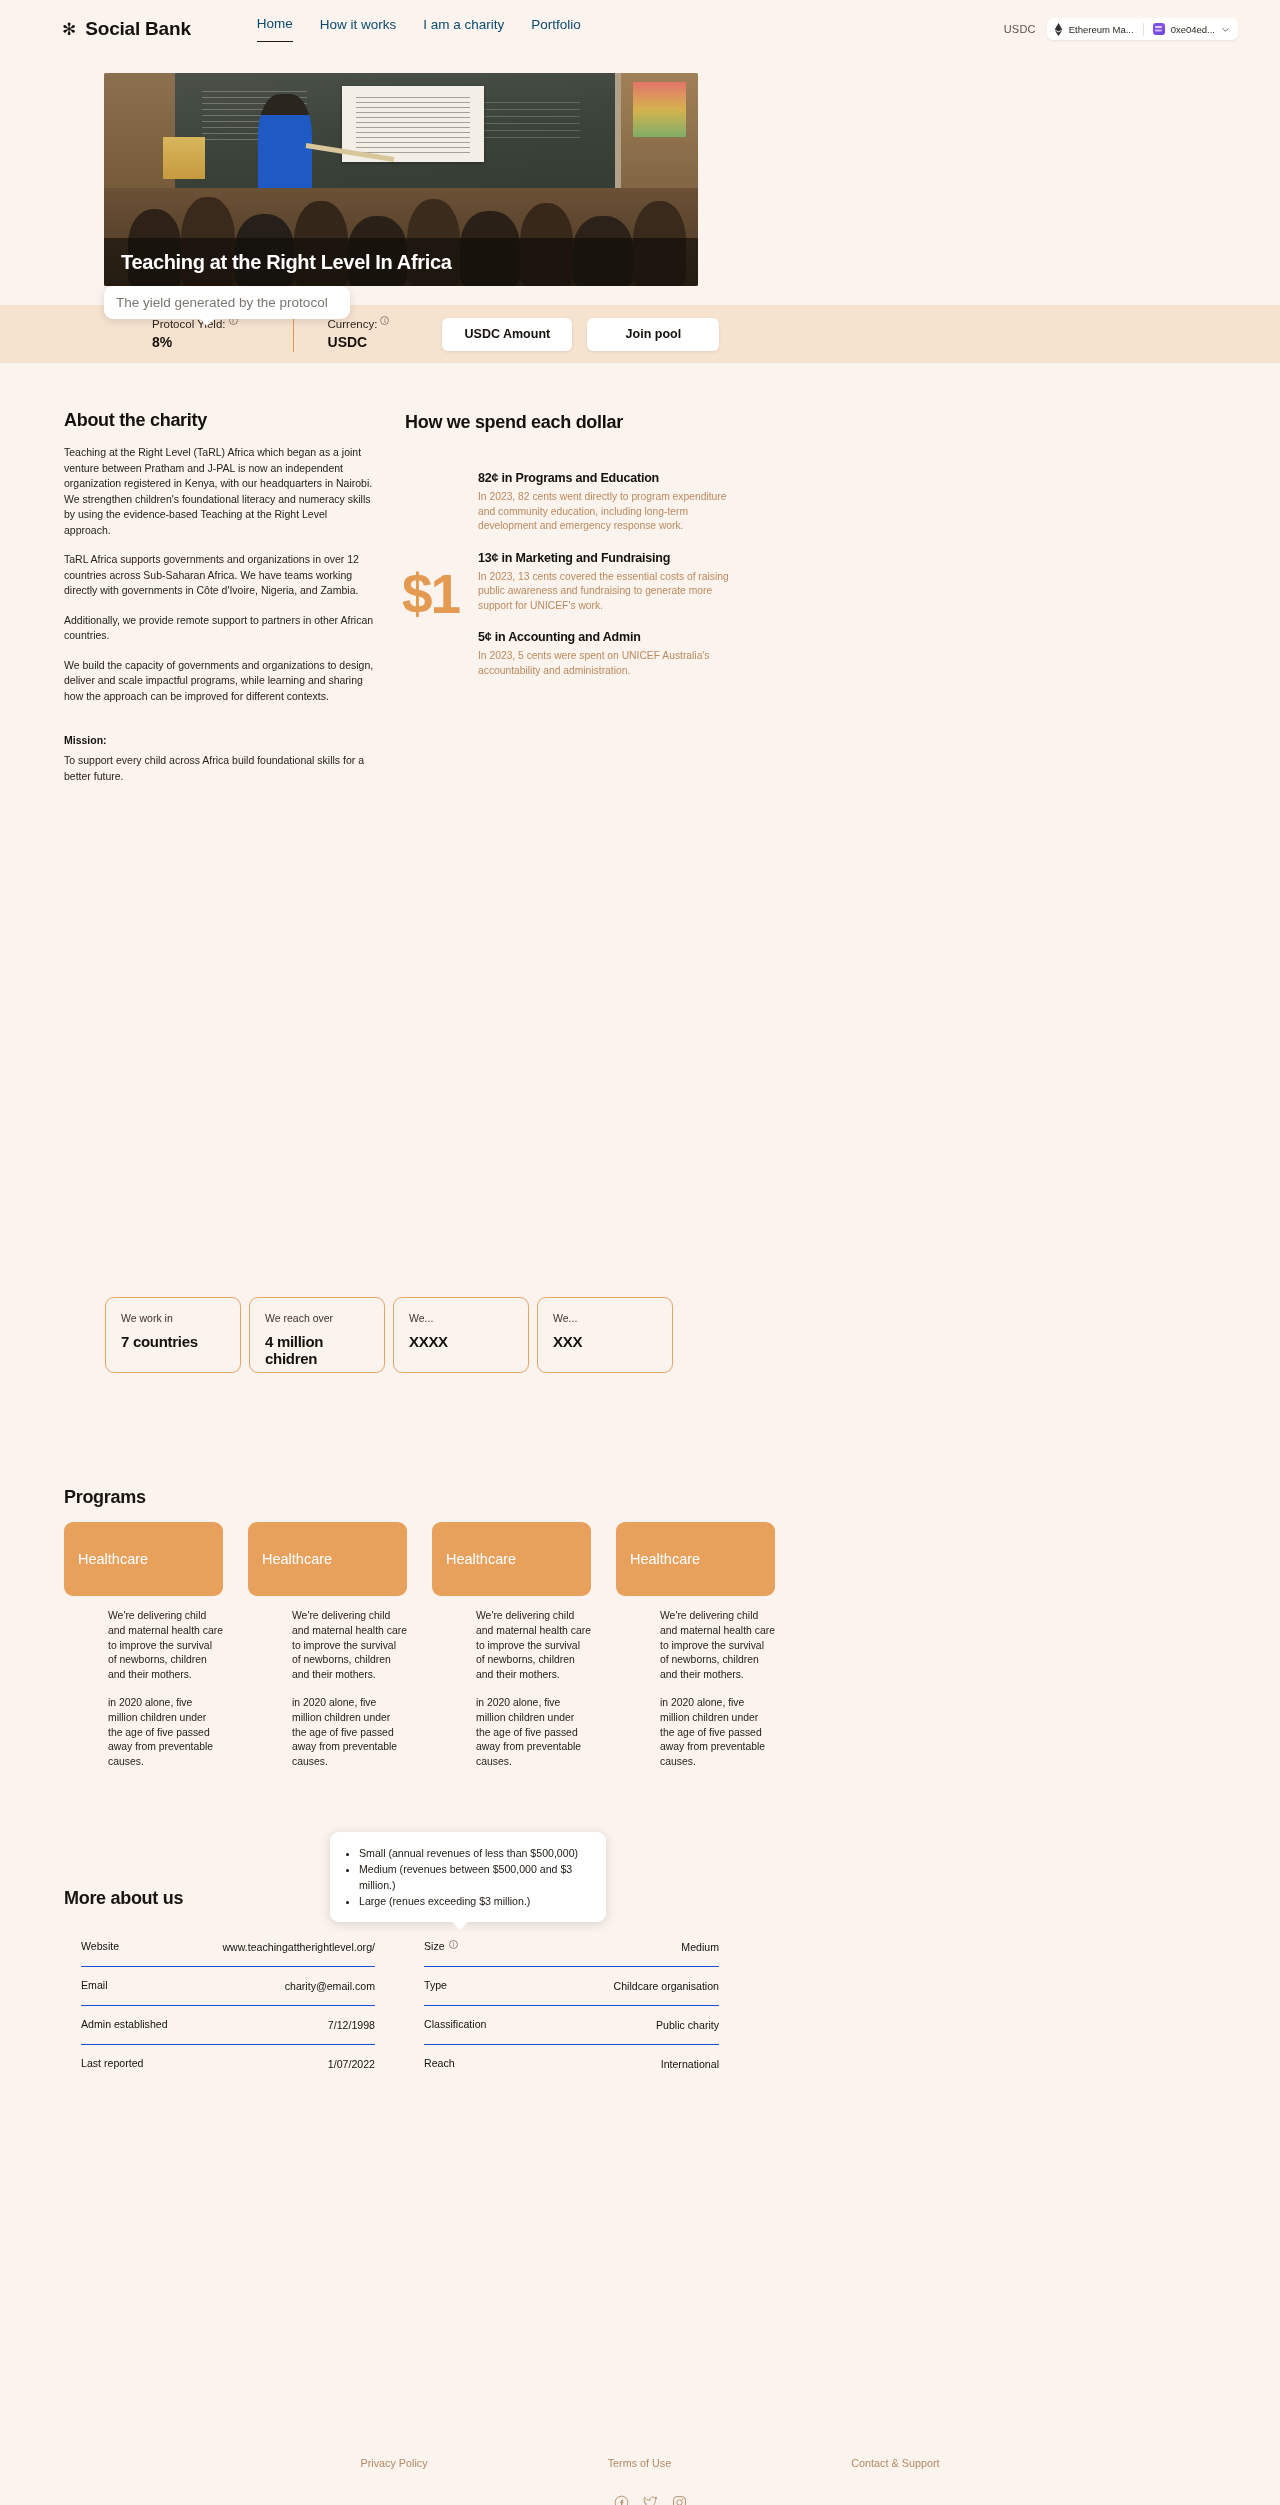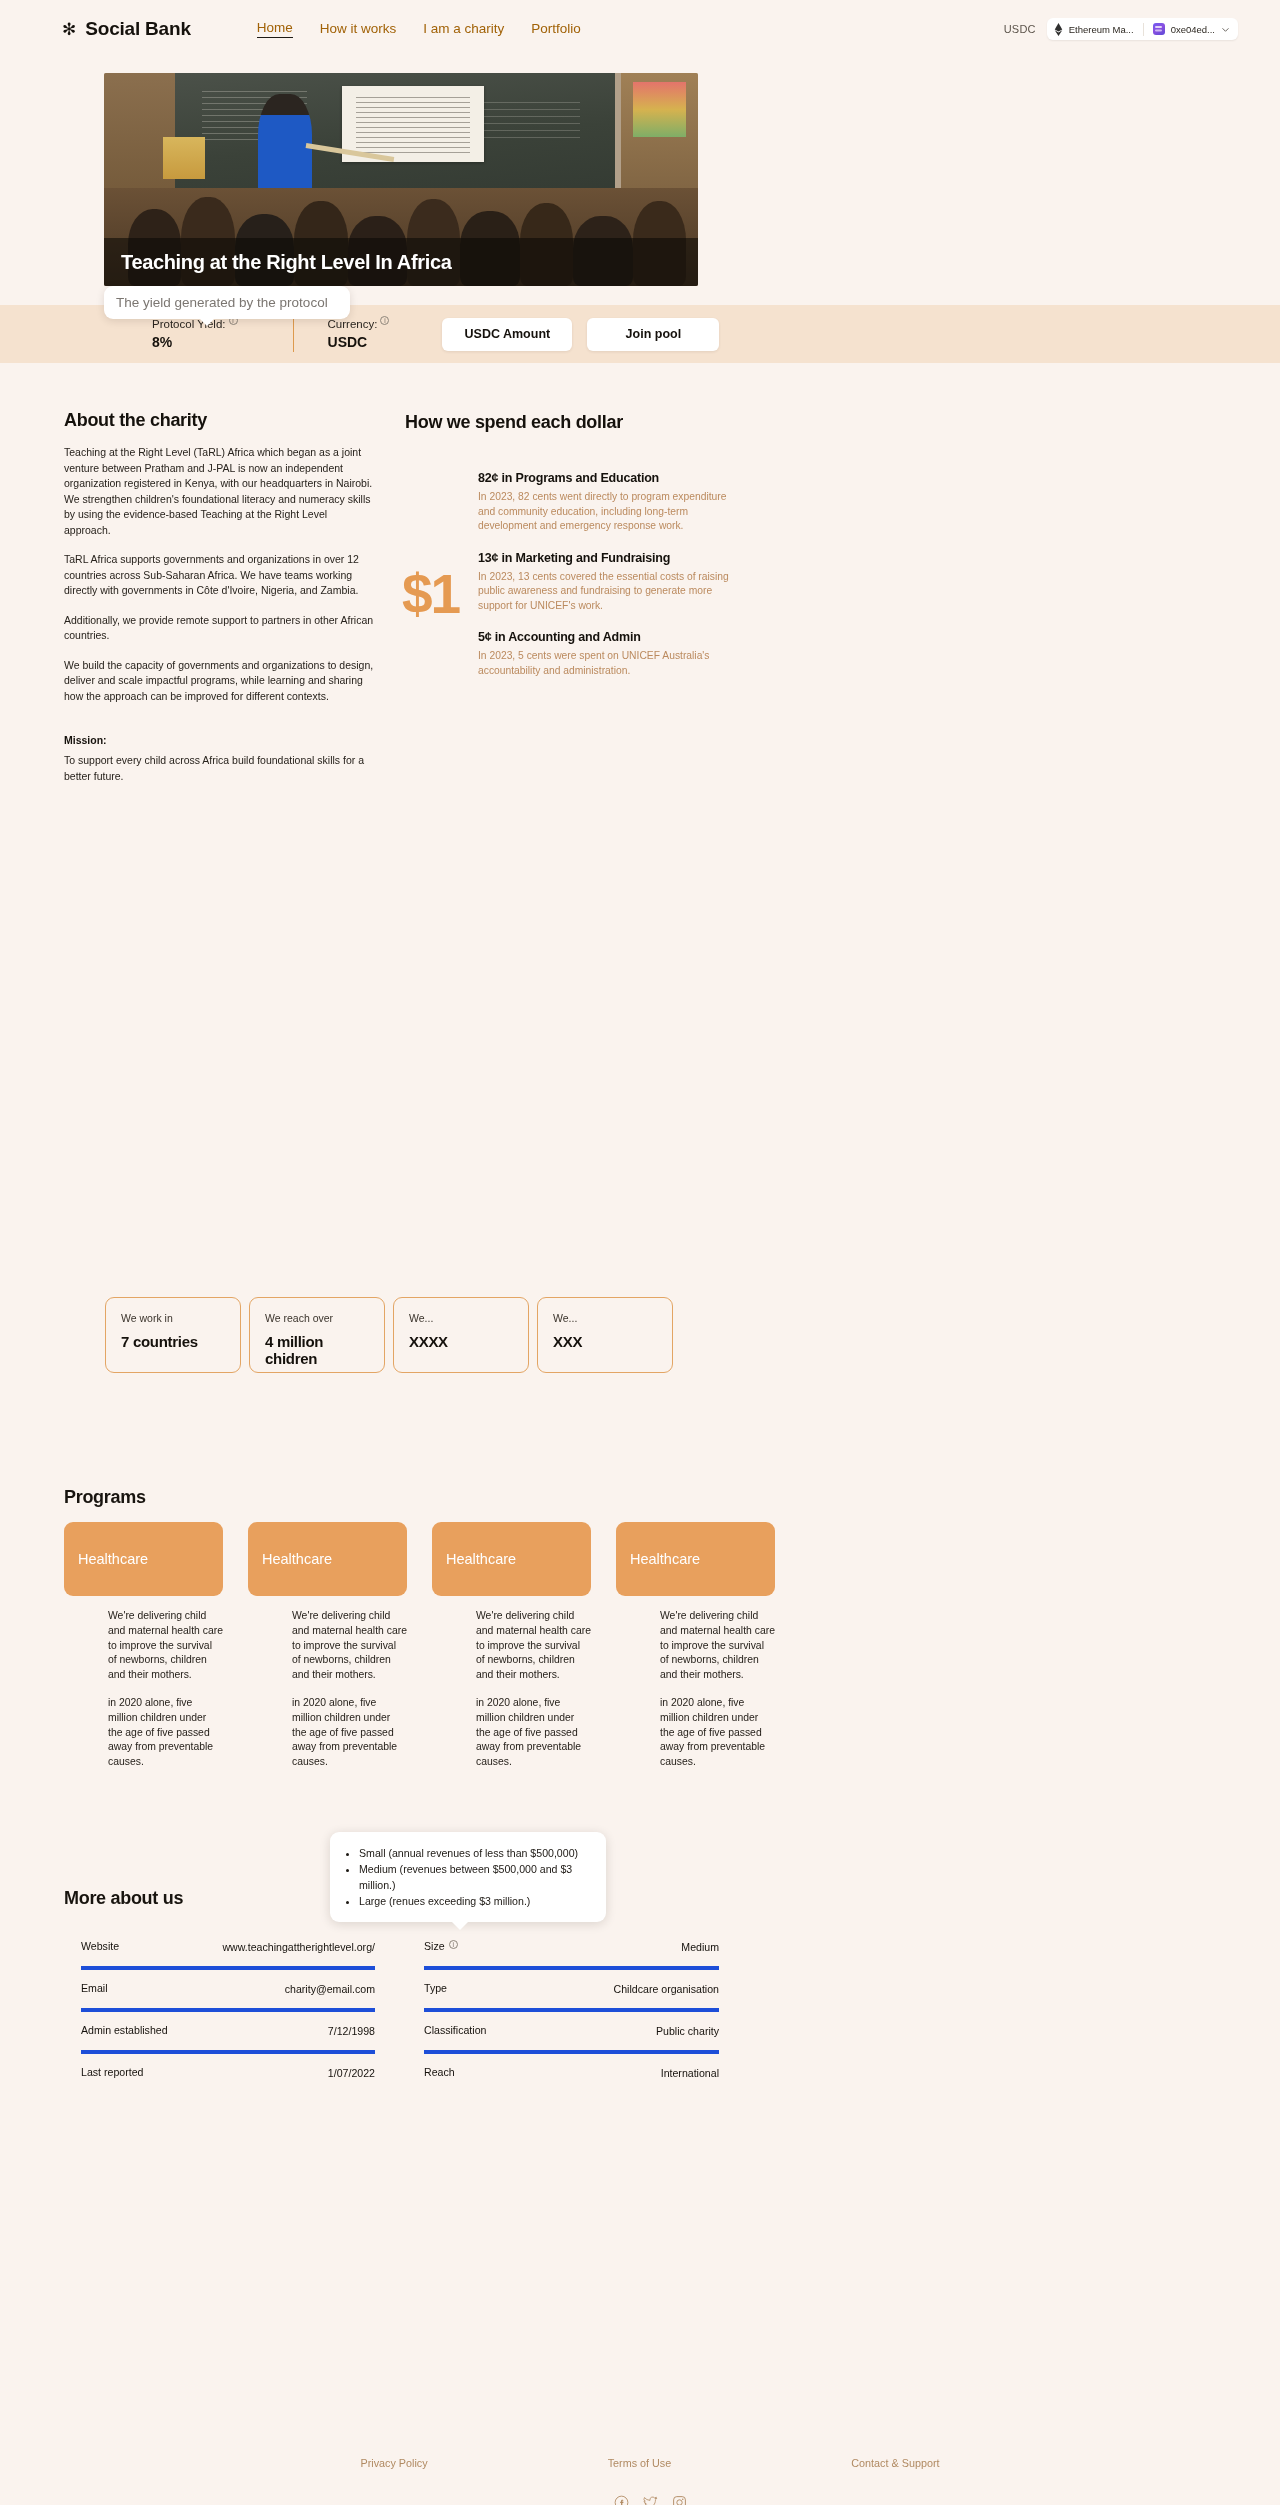--- a/index.html
+++ b/index.html
@@ -18,21 +18,21 @@
     display: flex;
     align-items: center;
     padding: 0 42px 0 62px;
   }
   .brand { display: flex; align-items: center; gap: 9px; }
   .brand-mark { font-size: 17px; line-height: 1; color: #15110c; }
   .brand-name { font-size: 19px; font-weight: 700; letter-spacing: -.2px; color: #15110c; }
 
   .nav { display: flex; align-items: center; gap: 27px; margin-left: 66px; }
   .nav a {
-    font-size: 13.5px; color: #a16207; text-decoration: none; padding-bottom: 2px;
+    font-size: 13.5px; color: #0c4a6e; text-decoration: none; padding-bottom: 10px;
   }
   .nav a.active { border-bottom: 1.4px solid #1d1a15; }
 
   .header-right { margin-left: auto; display: flex; align-items: center; gap: 11px; }
   .currency-label { font-size: 11px; color: #5c544b; letter-spacing: .2px; }
   .wallet-pill {
     display: flex; align-items: center; gap: 6px;
     background: #ffffff; border-radius: 6px;
     padding: 5px 8px 5px 7px; height: 22px;
     box-shadow: 0 1px 2px rgba(0,0,0,.07);
@@ -201,21 +201,21 @@
     border-top:8px solid #fff;
   }
 
   
   .more-title { position:absolute; left:64px; top:1888px; font-size:18px; font-weight:700; letter-spacing:-.3px; }
   .tbl { position:absolute; font-size:10.6px; }
   .tbl.left { left:81px; top:1928px; width:294px; }
   .tbl.right { left:424px; top:1928px; width:295px; }
   .trow {
     display:flex; justify-content:space-between; align-items:flex-start;
-    padding:12px 0 11px 0; border-bottom:4px solid #1d4ed8;
+    padding:12px 0 11px 0; border-bottom:1px solid #1d4ed8;
   }
   .trow .k { color:#15110c; display:flex; align-items:flex-start; gap:4px; }
   .trow .v { color:#15110c; text-align:right; line-height:15px; }
   .tbl.left .trow:last-child { border-bottom:none; }
   .tbl.right .trow:last-child { border-bottom:none; }
 
   
   .footer { position:absolute; left:10px; top:2440px; width:1280px;margin-top:17px; }
   .f-links { display:flex; justify-content:center; gap:180px; font-size:10.8px; color:#b08a62; }
   .f-links a { color:#b08a62; text-decoration:none; }

